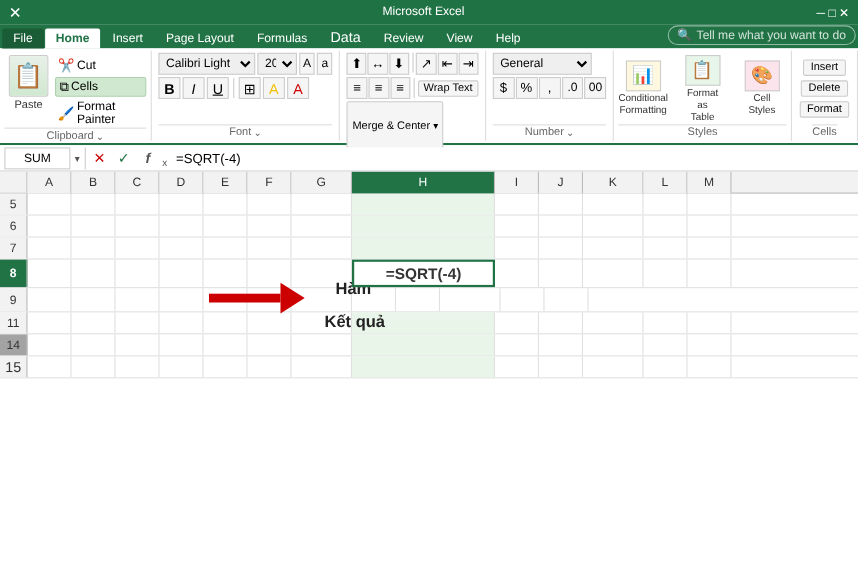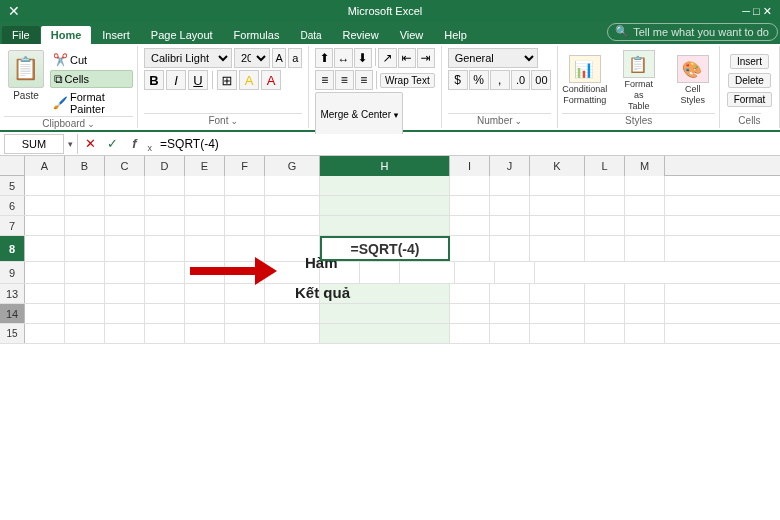--- a/index.html
+++ b/index.html
@@ -23,21 +23,21 @@
   </div>
   <div style="padding:3px 10px; font-size:11px; color:white; cursor:pointer; border-radius:2px 2px 0 0; margin-right:1px;">
     <span>Insert</span>
   </div>
   <div style="padding:3px 10px; font-size:11px; color:white; cursor:pointer; border-radius:2px 2px 0 0; margin-right:1px;">
     <span>Page Layout</span>
   </div>
   <div style="padding:3px 10px; font-size:11px; color:white; cursor:pointer; border-radius:2px 2px 0 0; margin-right:1px;">
     <span>Formulas</span>
   </div>
-  <div style="padding:3px 10px; font-size:10px; color:white; cursor:pointer; border-radius:2px 2px 0 0; margin-right:1px;text-align:right;">
+  <div style="padding:3px 10px; font-size:13px; color:white; cursor:pointer; border-radius:2px 2px 0 0; margin-right:1px;text-align:right;">
     <span>Data</span>
   </div>
   <div style="padding:3px 10px; font-size:11px; color:white; cursor:pointer; border-radius:2px 2px 0 0; margin-right:1px;">
     <span>Review</span>
   </div>
   <div style="padding:3px 10px; font-size:11px; color:white; cursor:pointer; border-radius:2px 2px 0 0; margin-right:1px;">
     <span>View</span>
   </div>
   <div style="padding:3px 10px; font-size:11px; color:white; cursor:pointer; border-radius:2px 2px 0 0; margin-right:1px;">
     <span>Help</span>
@@ -294,21 +294,21 @@
       <div style="width:40px; border-right:1px solid #e0e0e0;"></div>
       <div style="width:55px; border-right:1px solid #e0e0e0;"></div>
       <div style="width:40px; border-right:1px solid #e0e0e0;"></div>
       <div style="width:40px; border-right:1px solid #e0e0e0;"></div>
       <div style="width:55px; border-right:1px solid #e0e0e0;"></div>
       <div style="width:40px; border-right:1px solid #e0e0e0;"></div>
       <div style="width:40px; border-right:1px solid #e0e0e0;"></div>
     </div>
 
     <div style="display:flex; height:20px; border-bottom:1px solid #e0e0e0;">
-      <div style="width:25px; min-width:25px; border-right:1px solid #bbb; font-size:11px; color:#333; display:flex; align-items:center; justify-content:center; background:#f2f2f2;">13</div>
+      <div style="width:25px; min-width:25px; border-right:1px solid #bbb; font-size:11px; color:#333; display:flex; align-items:center; justify-content:center; background:#f2f2f2;">11</div>
       <div style="width:40px; border-right:1px solid #e0e0e0;"></div>
         <div style="width:40px; border-right:1px solid #e0e0e0;"></div>
         <div style="width:40px; border-right:1px solid #e0e0e0;"></div>
         <div style="width:40px; border-right:1px solid #e0e0e0;"></div>
         <div style="width:40px; border-right:1px solid #e0e0e0;"></div>
         <div style="width:40px; border-right:1px solid #e0e0e0;"></div>
       <div style="width:55px; border-right:1px solid #e0e0e0;"></div>
       <div style="width:130px; border-right:1px solid #e0e0e0; background:#e8f5e8;"></div>
       <div style="width:40px; border-right:1px solid #e0e0e0;"></div>
         <div style="width:40px; border-right:1px solid #e0e0e0;"></div>
@@ -326,21 +326,21 @@
         <div style="width:40px; border-right:1px solid #e0e0e0;"></div>
       <div style="width:55px; border-right:1px solid #e0e0e0;"></div>
       <div style="width:130px; border-right:1px solid #e0e0e0; background:#e8f5e8;"></div>
       <div style="width:40px; border-right:1px solid #e0e0e0;"></div>
         <div style="width:40px; border-right:1px solid #e0e0e0;"></div>
         <div style="width:55px; border-right:1px solid #e0e0e0;"></div>
         <div style="width:40px; border-right:1px solid #e0e0e0;"></div>
         <div style="width:40px; border-right:1px solid #e0e0e0;"></div>
     </div>
     <div style="display:flex; height:20px; border-bottom:1px solid #e0e0e0;">
-      <div style="width:25px; min-width:25px; border-right:1px solid #bbb; font-size:10px; color:#333; display:flex; align-items:center; justify-content:center; background:#f2f2f2;">15</div>
+      <div style="width:25px; min-width:25px; border-right:1px solid #bbb; font-size:13px; color:#333; display:flex; align-items:center; justify-content:center; background:#f2f2f2;">15</div>
       <div style="width:40px; border-right:1px solid #e0e0e0;"></div>
         <div style="width:40px; border-right:1px solid #e0e0e0;"></div>
         <div style="width:40px; border-right:1px solid #e0e0e0;"></div>
         <div style="width:40px; border-right:1px solid #e0e0e0;"></div>
         <div style="width:40px; border-right:1px solid #e0e0e0;"></div>
         <div style="width:40px; border-right:1px solid #e0e0e0;"></div>
       <div style="width:55px; border-right:1px solid #e0e0e0;"></div>
       <div style="width:130px; border-right:1px solid #e0e0e0; background:#e8f5e8;"></div>
       <div style="width:40px; border-right:1px solid #e0e0e0;"></div>
         <div style="width:40px; border-right:1px solid #e0e0e0;"></div>

